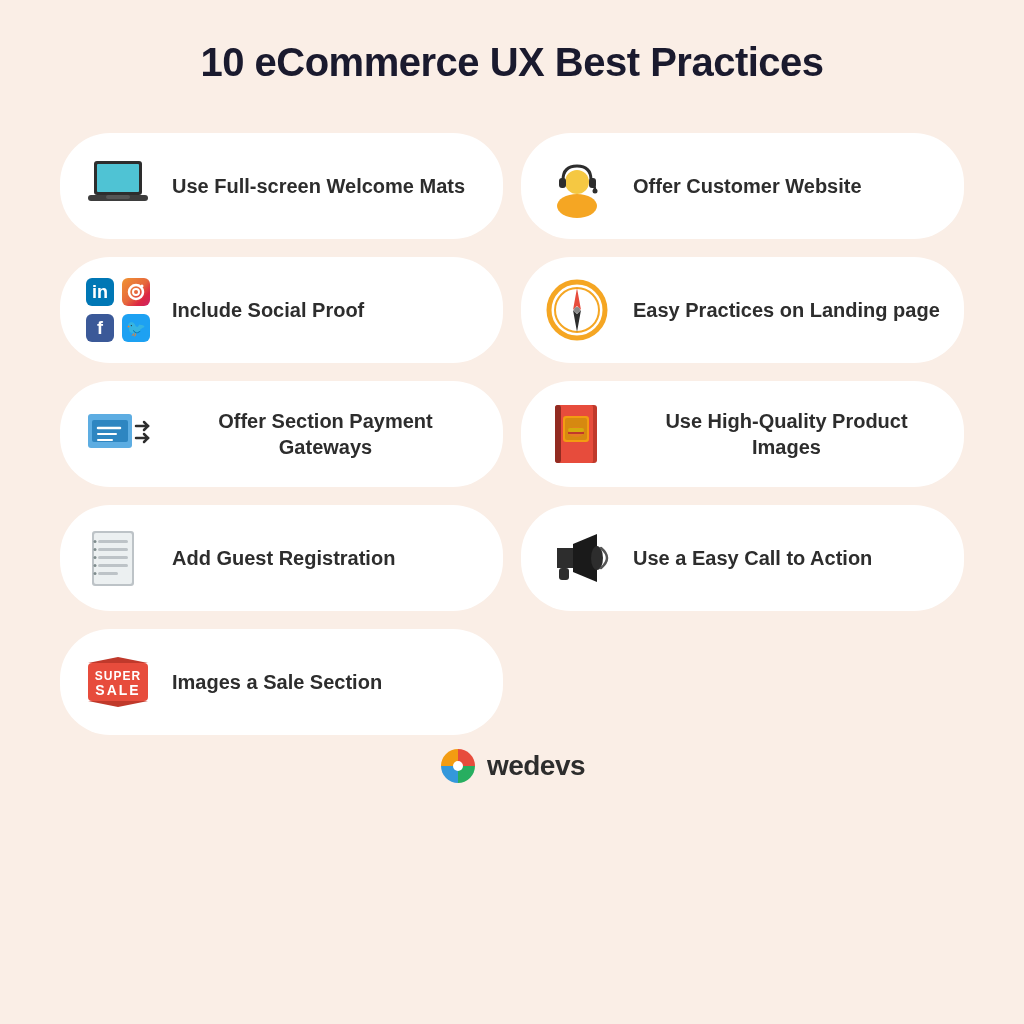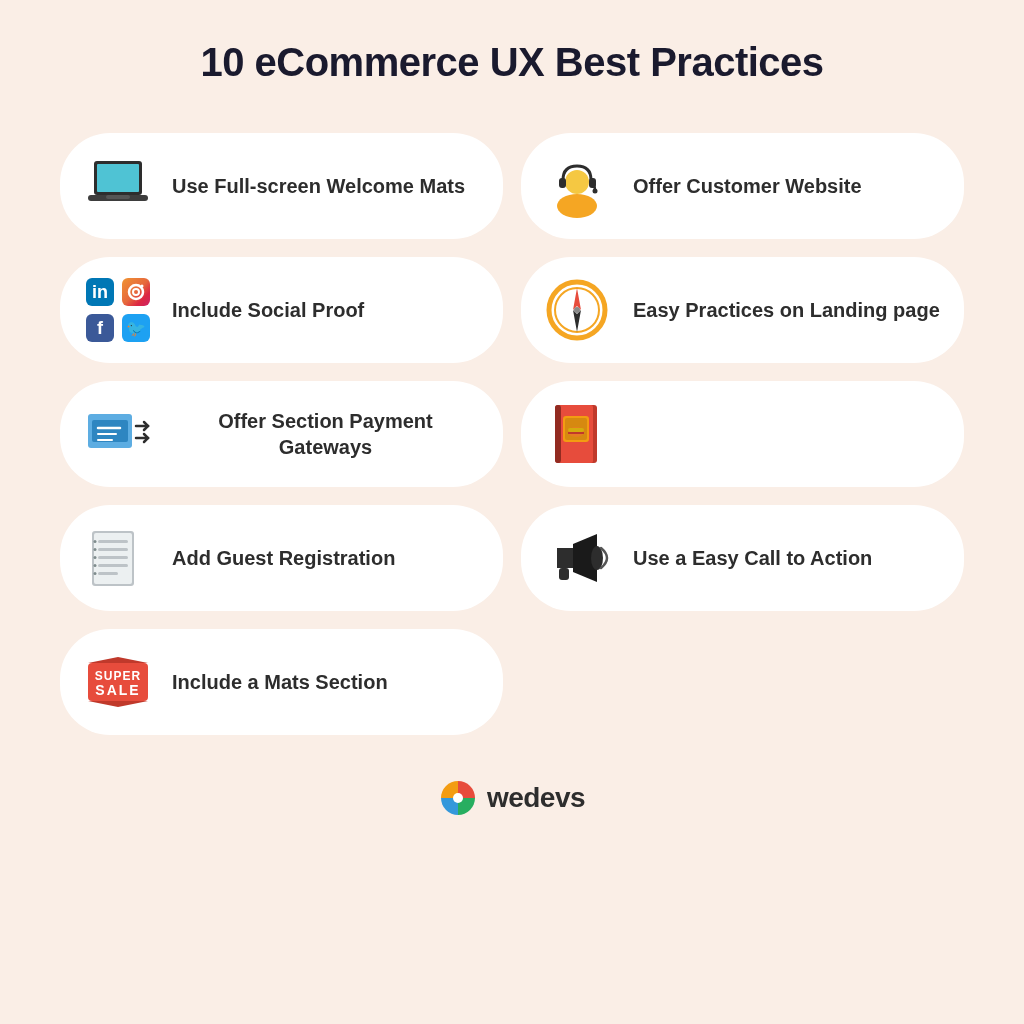--- a/index.html
+++ b/index.html
@@ -56,21 +56,21 @@
     .card-text {
       font-size: 20px;
       font-weight: 600;
       color: #2d2d2d;
       line-height: 1.3;
       text-align: center;
     }
 
     
     .footer {
-      margin-top: 44px;
+      margin-top: 12px;
       display: flex;
       align-items: center;
       gap: 10px;
     }
 
     .footer-logo-text {
       font-size: 28px;
       font-weight: 700;
       color: #2d2d2d;
       letter-spacing: -0.5px;
@@ -195,20 +195,21 @@
 
         <rect x="20" y="18" width="22" height="22" rx="2" fill="#d68910"></rect>
 
         <ellipse cx="31" cy="32" rx="8" ry="5" fill="#e67e22"></ellipse>
         <rect x="23" y="28" width="16" height="4" rx="2" fill="#d4ac0d"></rect>
         <rect x="23" y="32" width="16" height="2" fill="#c0392b"></rect>
 
         <rect x="10" y="5" width="6" height="58" rx="3" fill="#922b21"></rect>
       </svg>
     </div>
+    <span class="card-text">Use High-Quality Product Images</span>
   </div>
 
   <div class="card">
     <div class="card-icon">
       <svg width="58" height="65" viewBox="0 0 58 65" fill="none" xmlns="http://www.w3.org/2000/svg">
 
         <rect x="8" y="5" width="42" height="55" rx="3" fill="#bdc3c7"></rect>
         <rect x="10" y="7" width="38" height="51" rx="2" fill="#ecf0f1"></rect>
 
         <rect x="14" y="14" width="30" height="3" rx="1.5" fill="#bdc3c7"></rect>
@@ -252,21 +253,21 @@
 
         <polygon points="4,8 34,2 64,8" fill="#c0392b"></polygon>
 
         <polygon points="4,46 34,52 64,46" fill="#c0392b"></polygon>
 
         <text x="34" y="25" font-family="Arial" font-size="12" font-weight="800" fill="white" text-anchor="middle" letter-spacing="1">SUPER</text>
 
         <text x="34" y="40" font-family="Arial" font-size="14" font-weight="900" fill="white" text-anchor="middle" letter-spacing="2">SALE</text>
       </svg>
     </div>
-    <span class="card-text">Include a Mats Section</span>
+    <span class="card-text">Images a Sale Section</span>
   </div>
 
 </div>
 
 <div class="footer">
 
   <svg width="38" height="38" viewBox="0 0 38 38" fill="none" xmlns="http://www.w3.org/2000/svg">
     <circle cx="19" cy="19" r="18" fill="none"></circle>
 
     <path d="M19 19 L19 2 A17 17 0 0 1 36 19 Z" fill="#e74c3c"></path>

